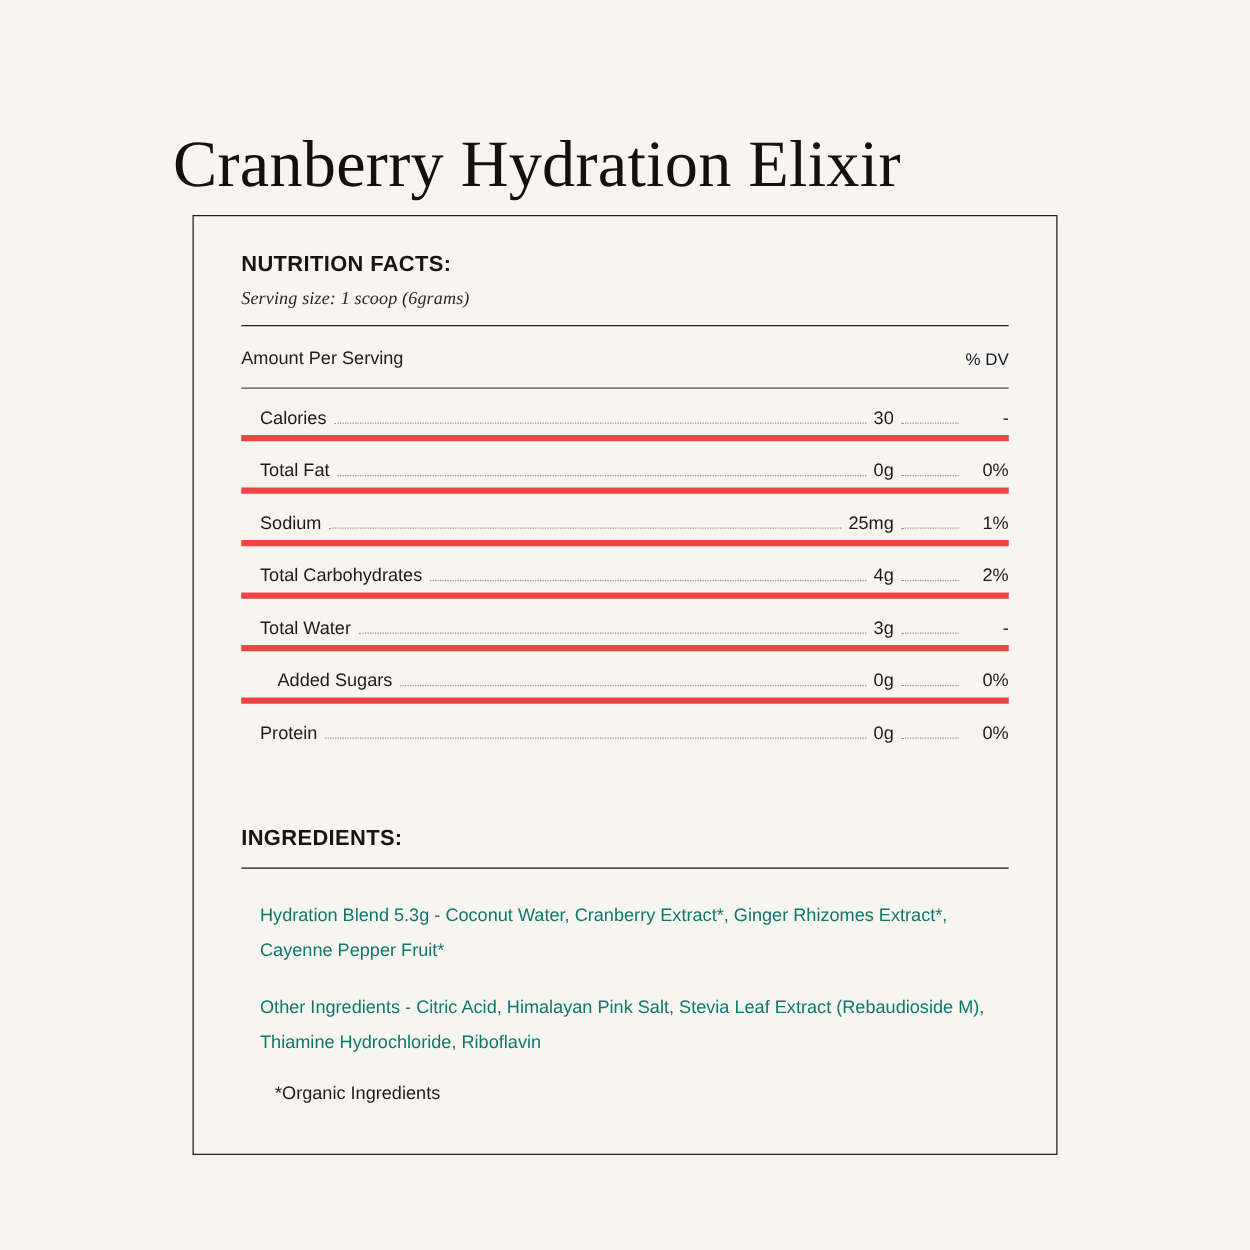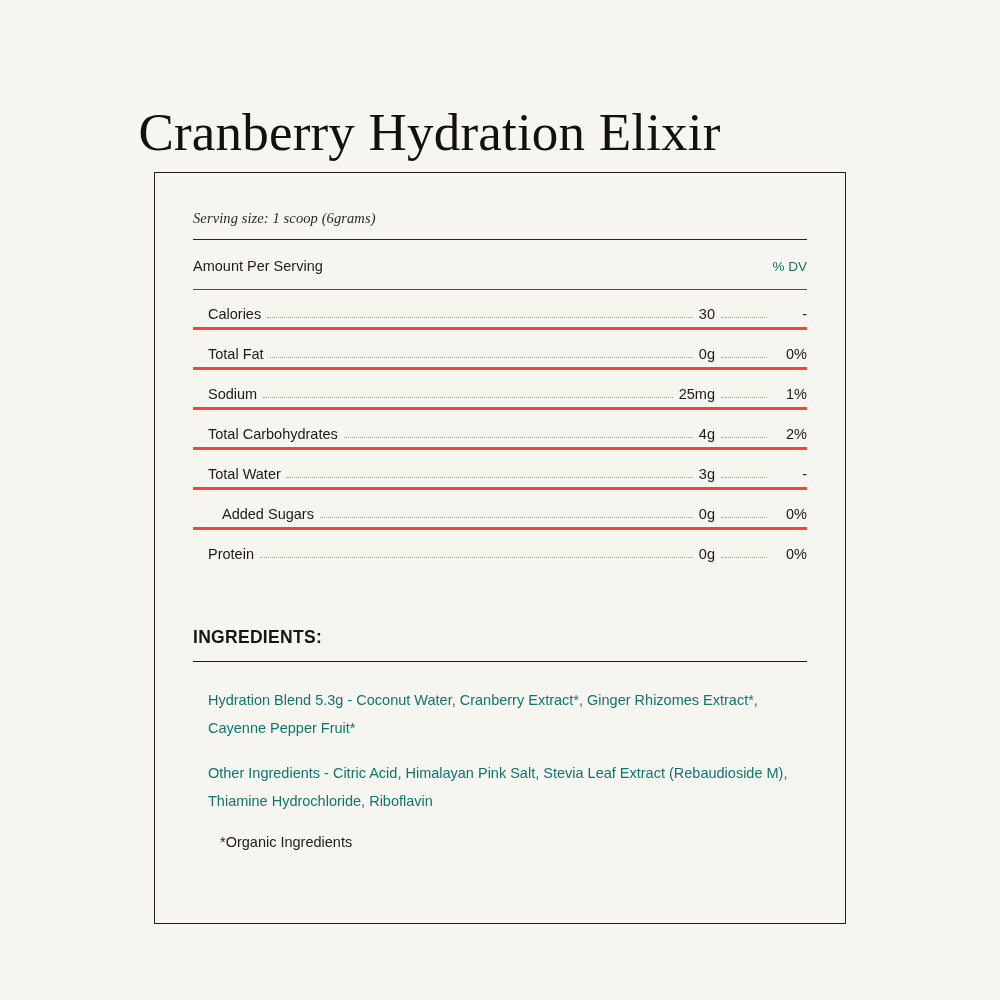--- a/index.html
+++ b/index.html
@@ -75,30 +75,30 @@
     display: flex;
     justify-content: space-between;
     align-items: flex-end;
     font-size: 14.5px;
     color: #201d19;
     padding-bottom: 15px;
     border-bottom: 1px solid #514c45;
   }
   .amount-row .dv-head {
     font-size: 13.5px;
-    color: #0f766e;
+    color: #0f172a;
   }
   .nut-row {
     display: flex;
     align-items: flex-end;
     font-size: 14.5px;
     color: #1d1a16;
     padding-top: 16px;
     padding-bottom: 5px;
-    border-bottom: 3px solid #ef4444;
+    border-bottom: 5px solid #ef4444;
   }
   .nut-row:last-child {
     border-bottom: none;
   }
   .nut-label {
     white-space: nowrap;
     padding-left: 15px;
   }
   .nut-row.indented .nut-label {
     padding-left: 29px;
@@ -158,20 +158,21 @@
 <body>
 
 <div class="page">
 
   <h1 class="product-title">Cranberry Hydration Elixir</h1>
 
   <div class="panel">
     <div class="panel-inner">
 
       <div>
+        <h2 class="section-heading">NUTRITION FACTS:</h2>
         <div class="serving">Serving size: 1 scoop (6grams)</div>
         <div class="rule-thin"></div>
 
         <div class="nutrition-table">
           <div class="amount-row">
             <span>Amount Per Serving</span>
             <span class="dv-head">% DV</span>
           </div>
 
           <div class="nut-row">

